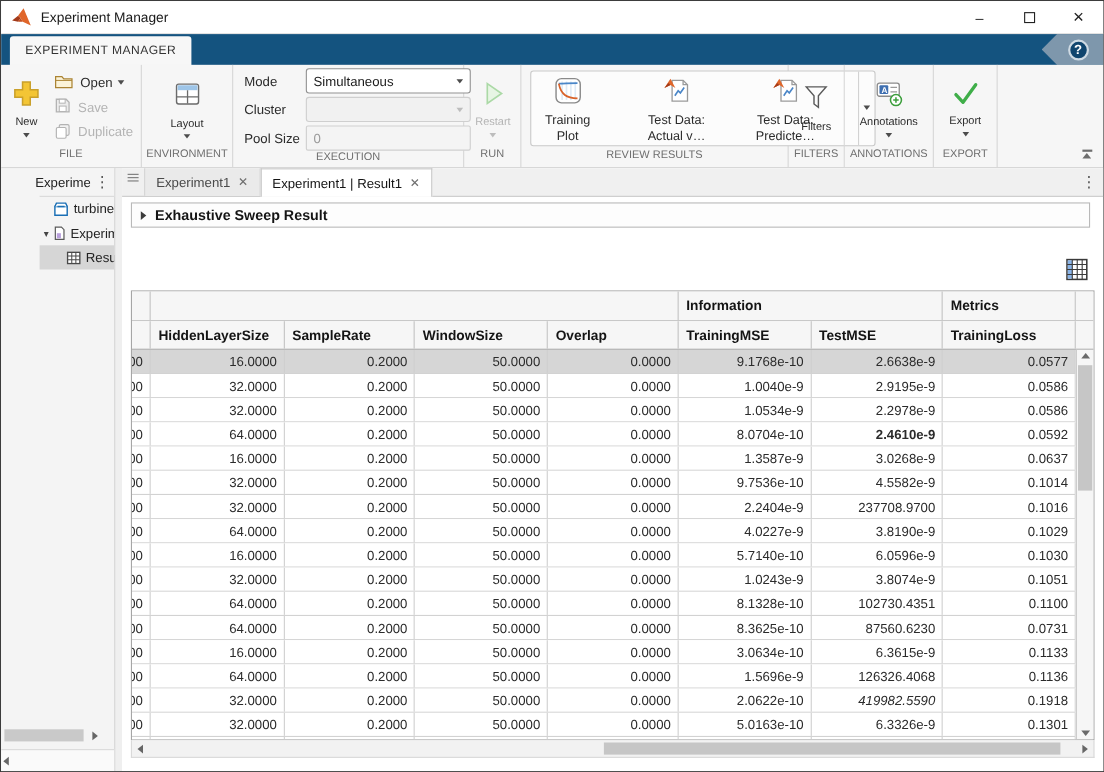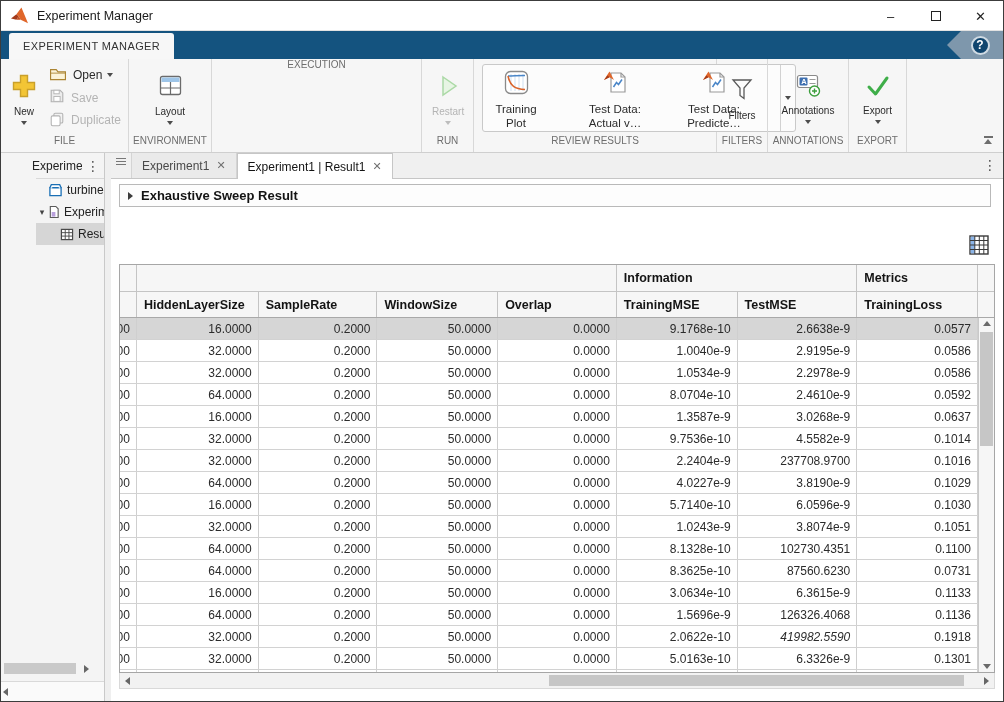--- a/index.html
+++ b/index.html
@@ -197,20 +197,42 @@
               </svg>
           </span>
           <span class="lbl">Layout</span>
           <span class="chev"></span>
         </div>
       </div>
       <div class="ts-label">ENVIRONMENT</div>
     </div>
 
     <div class="ts-section" style="width:210px">
+      <div class="ts-body">
+        <div class="exec-grid">
+          <div class="exec-row">
+            <span class="elbl">Mode</span>
+            <div class="combo">
+              <span class="flex">Simultaneous</span>
+              <span class="chev" style="margin:0"></span>
+            </div>
+          </div>
+          <div class="exec-row">
+            <span class="elbl">Cluster</span>
+            <div class="combo disabled">
+              <span class="flex"></span>
+              <span class="chev dis" style="margin:0"></span>
+            </div>
+          </div>
+          <div class="exec-row">
+            <span class="elbl">Pool Size</span>
+            <div class="tfield">0</div>
+          </div>
+        </div>
+      </div>
       <div class="ts-label">EXECUTION</div>
     </div>
 
     <div class="ts-section" style="width:52px">
       <div class="ts-body" style="justify-content:flex-start">
         <div class="btn-tall disabled">
           <span>
             <svg width="26" height="26" viewBox="0 0 26 26">
                 <path d="M8 4 L21 13 L8 22 Z" fill="#e7f5e4" stroke="#abd9a6" stroke-width="1.5"></path>
               </svg>
@@ -455,21 +477,21 @@
               <div class="tcell" style="width: 120px;">2.2978e-9</div>
               <div class="tcell" style="width: 121px;">0.0586</div>
             </div>
             <div class="trow">
               <div class="tcell" style="width: 17px;">000</div>
               <div class="tcell" style="width: 122px;">64.0000</div>
               <div class="tcell" style="width: 119px;">0.2000</div>
               <div class="tcell" style="width: 121px;">50.0000</div>
               <div class="tcell" style="width: 119px;">0.0000</div>
               <div class="tcell" style="width: 121px;">8.0704e-10</div>
-              <div class="tcell" style="width: 120px;">2.4610e-9</div>
+              <div class="tcell" style="width: 120px; font-weight: bold;">2.4610e-9</div>
               <div class="tcell" style="width: 121px;">0.0592</div>
             </div>
             <div class="trow">
               <div class="tcell" style="width: 17px;">000</div>
               <div class="tcell" style="width: 122px;">16.0000</div>
               <div class="tcell" style="width: 119px;">0.2000</div>
               <div class="tcell" style="width: 121px;">50.0000</div>
               <div class="tcell" style="width: 119px;">0.0000</div>
               <div class="tcell" style="width: 121px;">1.3587e-9</div>
               <div class="tcell" style="width: 120px;">3.0268e-9</div>

